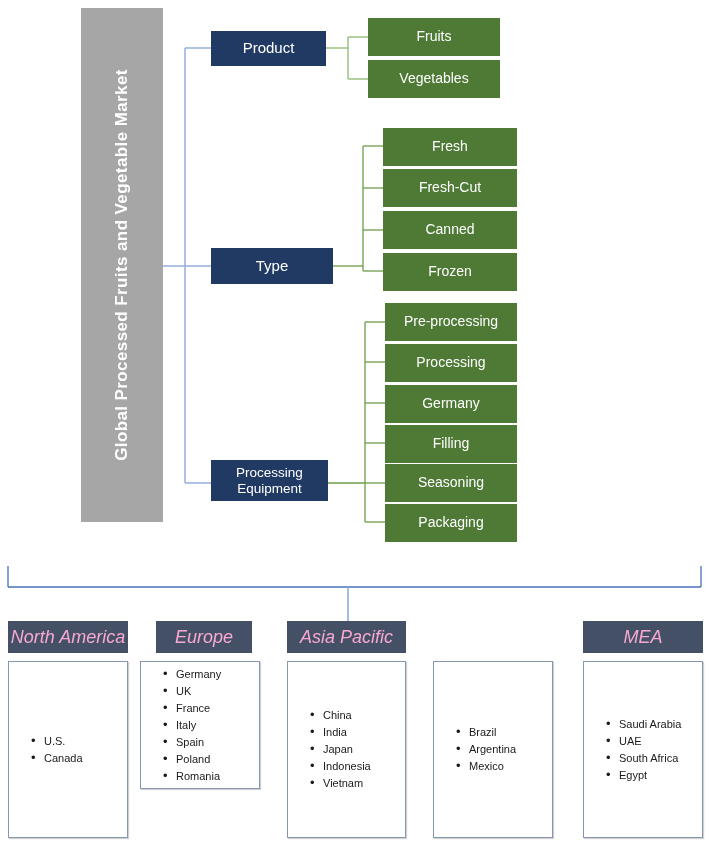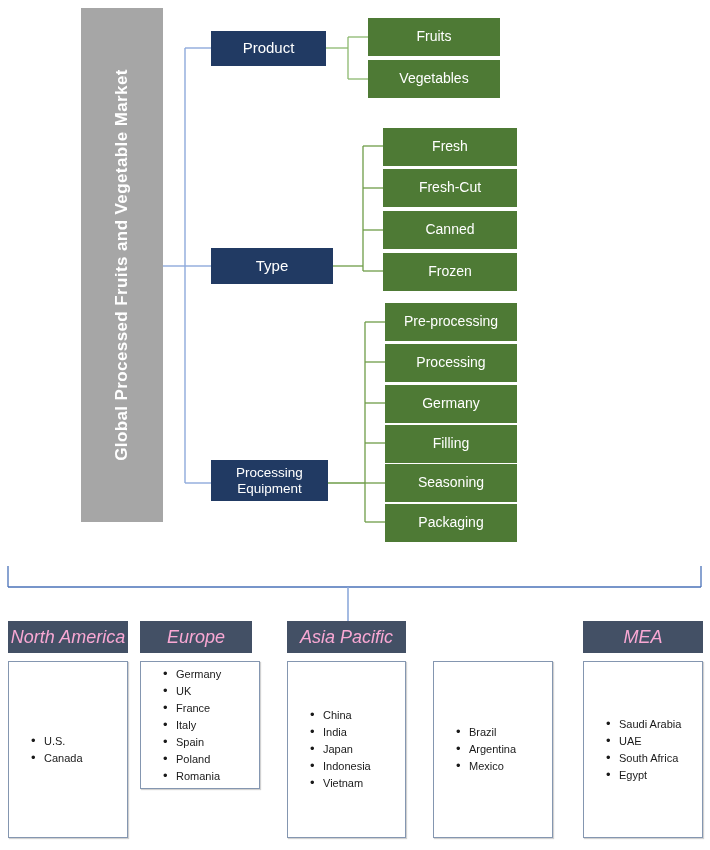--- a/index.html
+++ b/index.html
@@ -181,21 +181,21 @@
   <div class="box green" style="left:385px; top:464px; width:132px; height:38px;">
     <span>Seasoning</span>
   </div>
   <div class="box green" style="left:385px; top:504px; width:132px; height:38px;">
     <span>Packaging</span>
   </div>
 
   <div class="region-head" style="left:8px; top:621px; width:120px; height:32px;">
     <span>North America</span>
   </div>
-  <div class="region-head" style="left:140px; top:621px; width:112px; height:32px;">
+  <div class="region-head" style="left:156px; top:621px; width:96px; height:32px;">
     <span>Europe</span>
   </div>
   <div class="region-head" style="left:287px; top:621px; width:119px; height:32px;">
     <span>Asia Pacific</span>
   </div>
   <div class="region-head" style="left:583px; top:621px; width:120px; height:32px;">
     <span>MEA</span>
   </div>
 
   <div class="region-body" style="left:8px; top:661px; width:120px; height:177px;">

